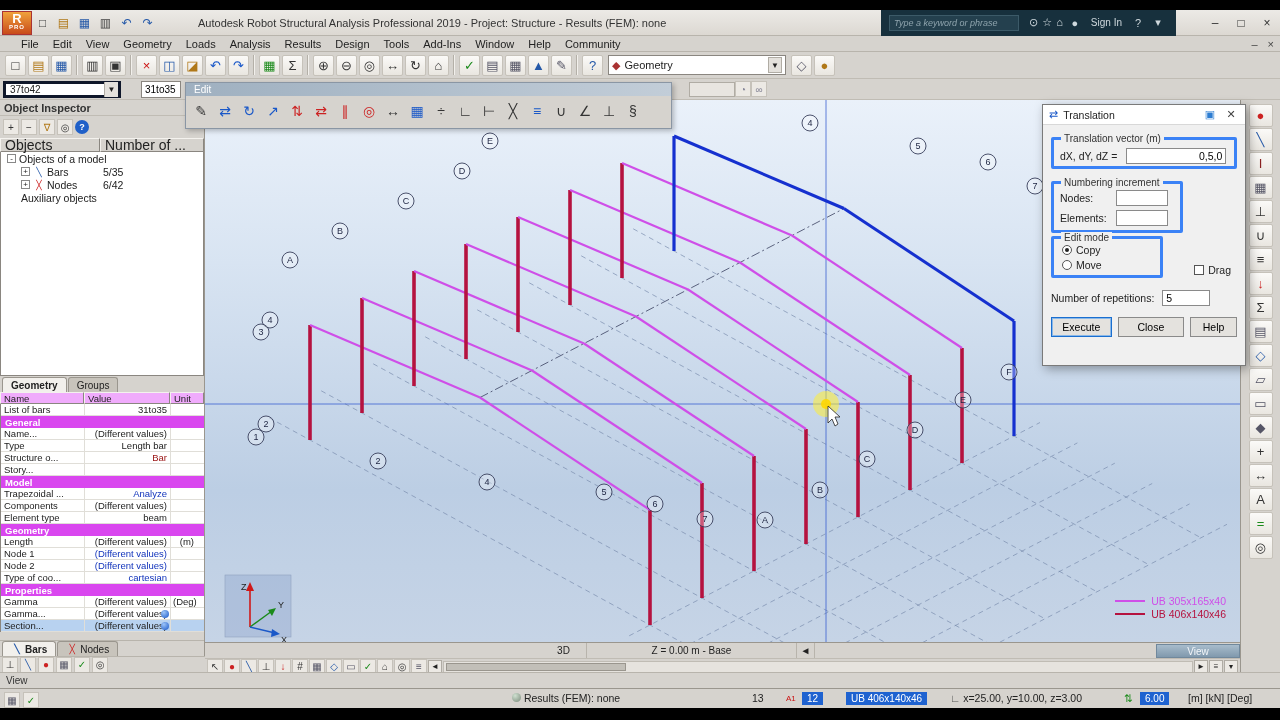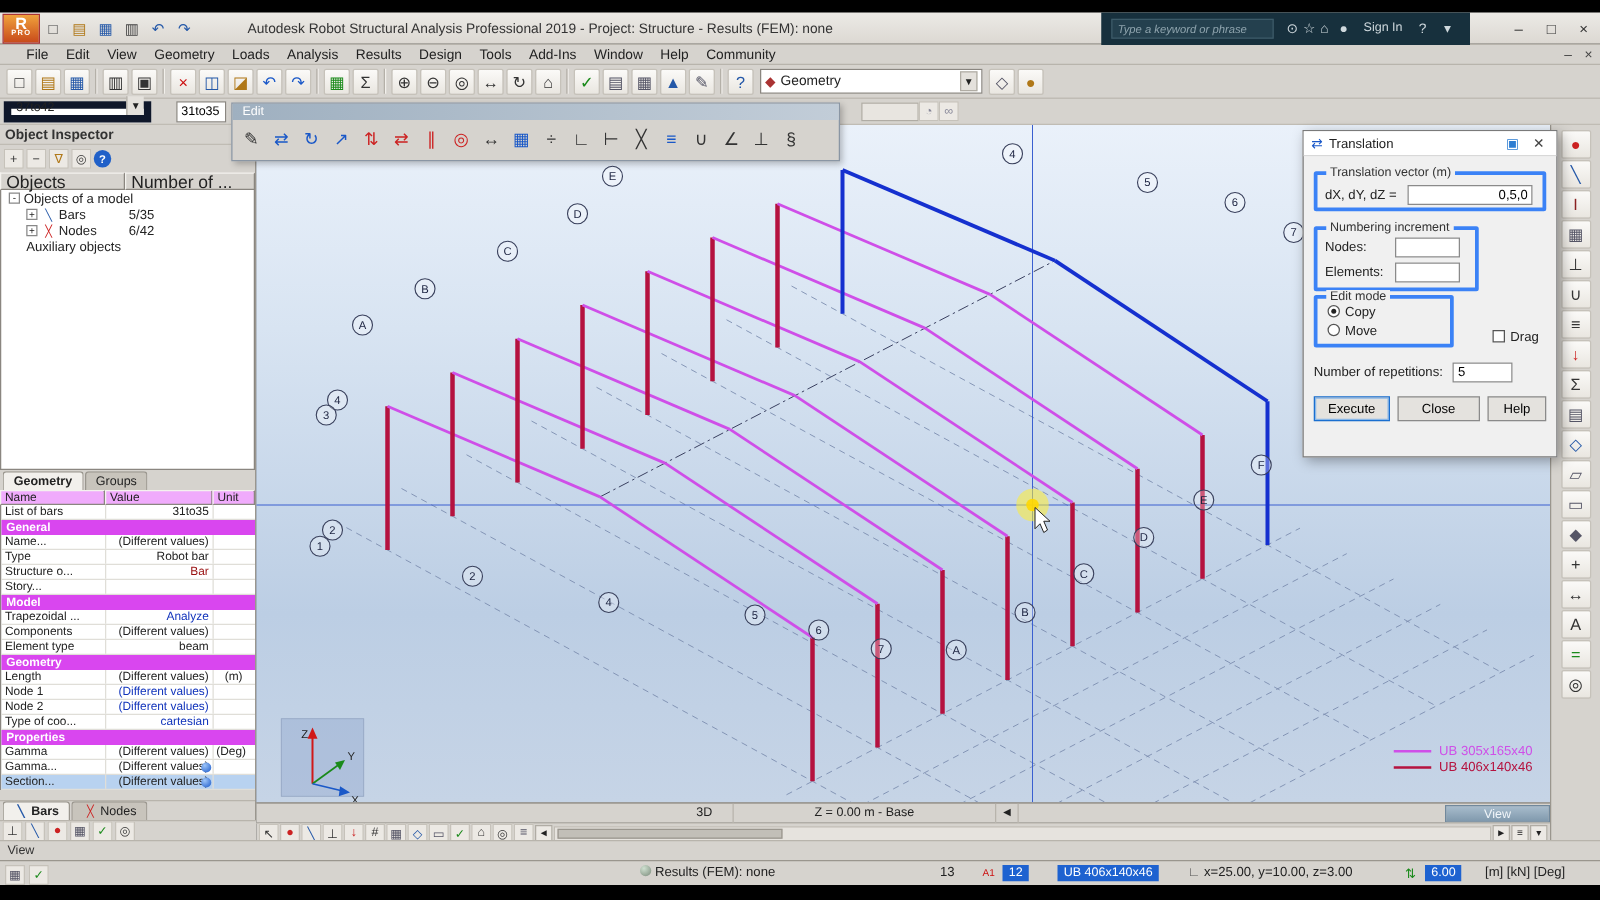--- a/index.html
+++ b/index.html
@@ -24,21 +24,21 @@
 #menuctrl{margin-left:auto;margin-right:6px;display:flex;gap:10px;color:#444}
 
 #toolbar{left:0;top:52px;width:1280px;height:27px;background:#d6d3ce;border-bottom:1px solid #c0bcb4;display:flex;align-items:center;padding-left:4px}
 .tbi{display:inline-flex;width:21px;height:21px;align-items:center;justify-content:center;font-size:13px;background:linear-gradient(#fbfaf8,#e9e6e0);border:1px solid #c6c2ba;border-radius:2px;margin:0 1px}
 .tsep{width:2px;height:20px;border-left:1px solid #b4b0a8;border-right:1px solid #f2f0ec;margin:0 3px}
 #layoutcombo{display:flex;align-items:center;width:178px;height:20px;background:#fff;border:1px solid #8a8680;margin:0 4px;padding:0 3px;gap:4px}
 #layoutcombo .car{color:#a33;font-size:11px}
 #layoutcombo .txt{flex:1;font-size:11px}
 #layoutcombo .dd{width:14px;height:16px;background:#e4e1dc;border:1px solid #b0aca4;display:flex;align-items:center;justify-content:center;font-size:8px}
 #row2{left:0;top:79px;width:1280px;height:21px;background:#d6d3ce;border-bottom:1px solid #c0bcb4;display:flex;align-items:center;padding-left:3px}
-#barcombo{display:flex;width:118px;height:17px;background:#fff;border:6px solid #0f172a;align-items:flex-end}
+#barcombo{display:flex;width:118px;height:17px;background:#fff;border:3px solid #0f172a;align-items:center}
 #barcombo .txt{flex:1;padding:0 4px;font-size:10px}
 #barcombo .dd{width:14px;height:15px;background:#e4e1dc;border-left:1px solid #b0aca4;display:flex;align-items:center;justify-content:center;font-size:8px}
 #listfield{width:40px;height:17px;border:1px solid #8a8680;background:#fff;font-size:10px;padding:0 3px;margin-left:20px}
 
 #edittb{left:185px;top:82px;width:487px;height:47px;background:#d6d3ce;border:1px solid #8a96a4;box-shadow:2px 2px 5px rgba(0,0,0,.25);z-index:12}
 #edittb .hdr{height:13px;background:linear-gradient(90deg,#9fb0c0,#c2cdd8);color:#fff;font-size:10px;padding-left:8px;display:flex;align-items:center}
 #edittb .icons{display:flex;padding:2px 3px}
 .etbi{display:inline-flex;width:24px;height:26px;align-items:center;justify-content:center;font-size:14px;border:1px solid transparent}
 #ghostcombo{width:46px;height:15px;border:1px solid #b0aca4;background:#e8e5e0;margin-left:8px}
 
@@ -300,21 +300,21 @@
         <span class="u"></span>
       </div>
       <div class="pg-grp">General</div>
       <div class="pg-row">
         <span class="n">Name...</span>
         <span class="v">(Different values)</span>
         <span class="u"></span>
       </div>
       <div class="pg-row">
         <span class="n">Type</span>
-        <span class="v">Robot bar</span>
+        <span class="v">Length bar</span>
         <span class="u"></span>
       </div>
       <div class="pg-row">
         <span class="n">Structure o...</span>
         <span class="v" style="color:#991111">Bar</span>
         <span class="u"></span>
       </div>
       <div class="pg-row">
         <span class="n">Story...</span>
         <span class="v"></span>

